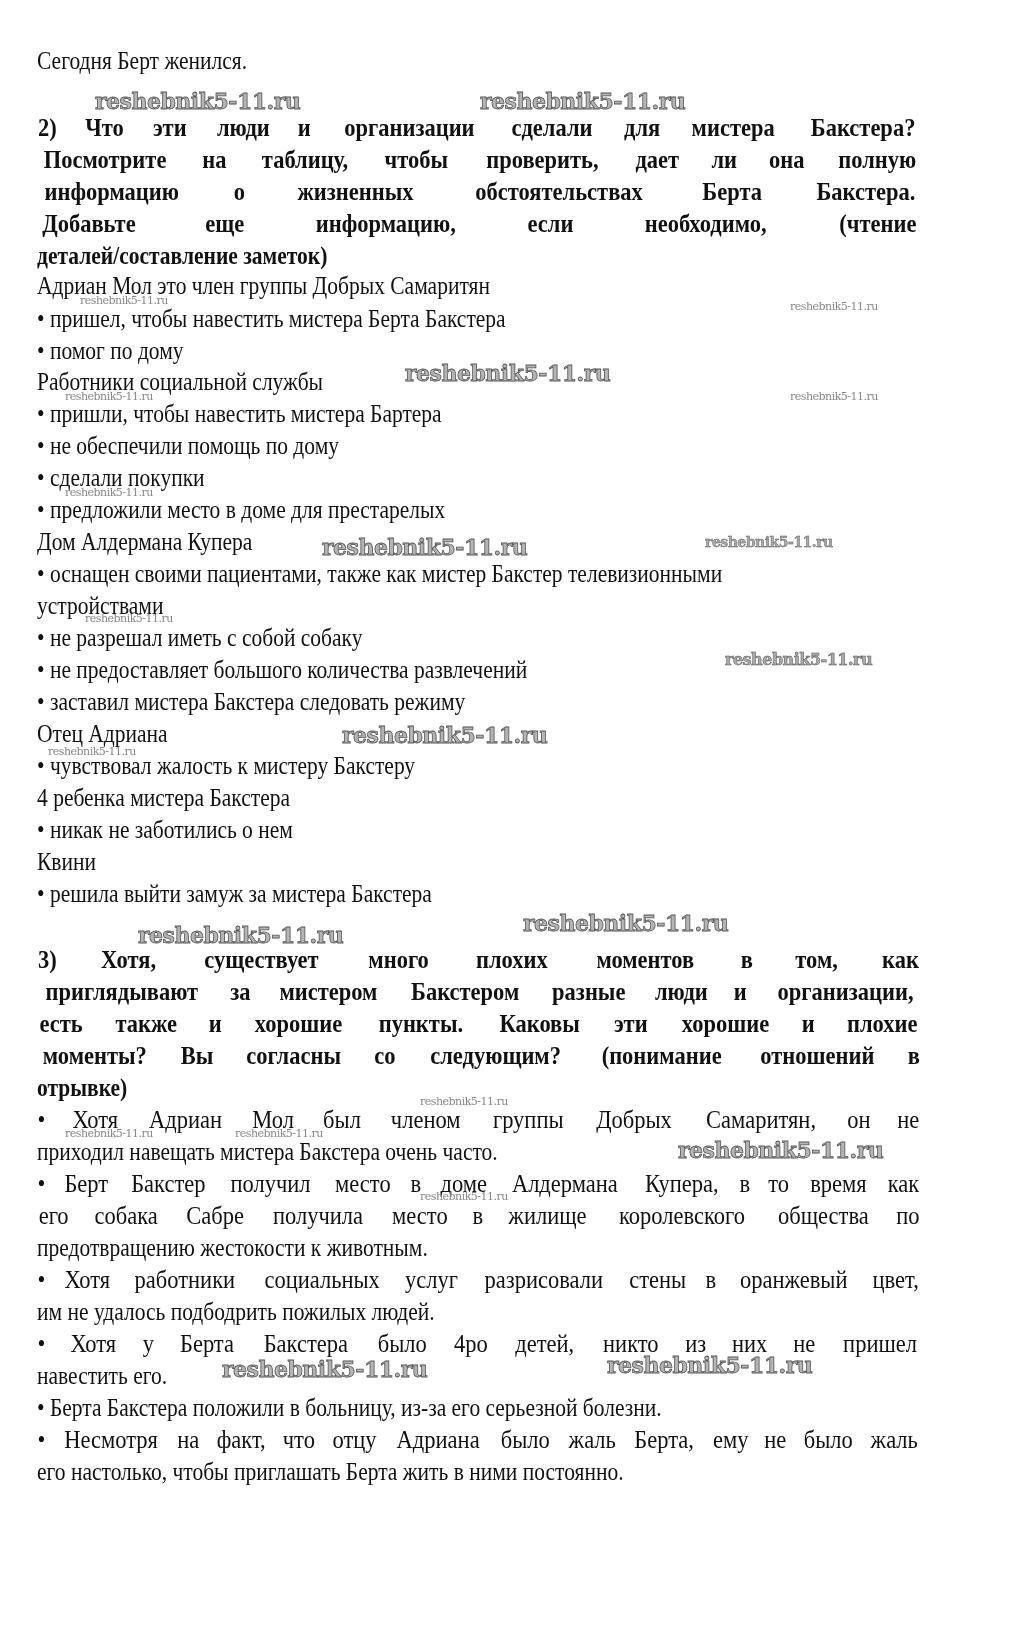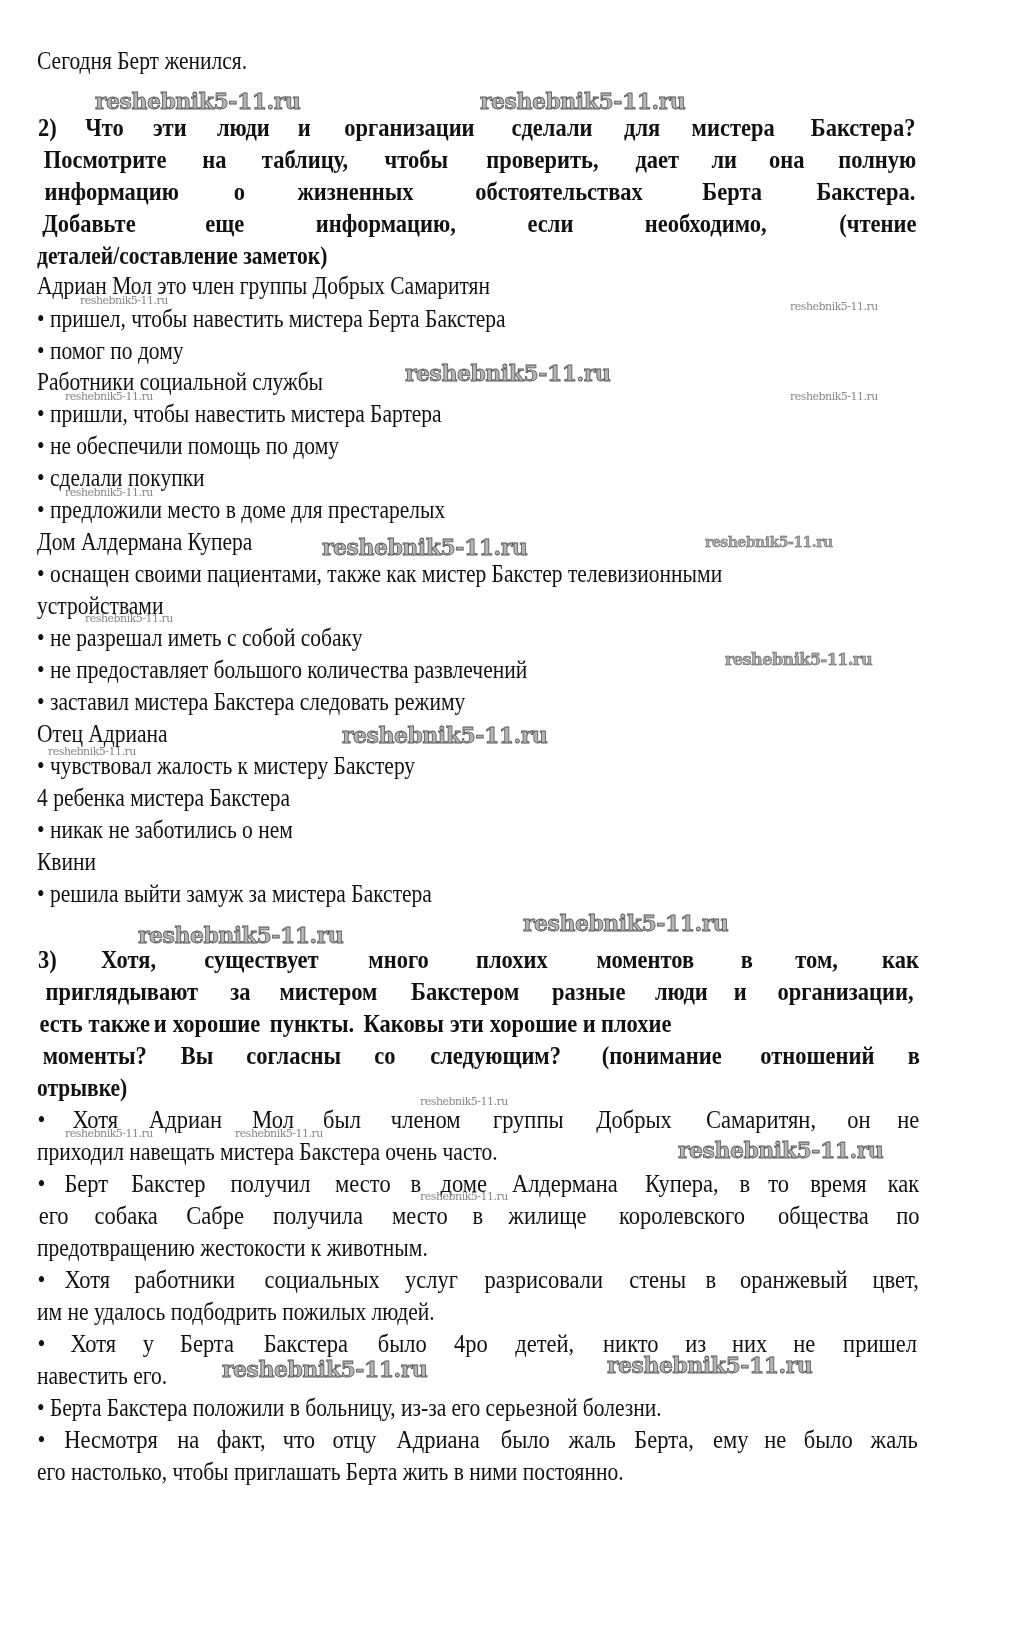--- a/index.html
+++ b/index.html
@@ -117,21 +117,21 @@
 <div class="just bold" style="top: 977px; display: flex; justify-content: space-between;">
     <span style="transform: scaleX(0.9); display: inline-block;">приглядывают</span>
     <span style="transform: scaleX(0.9); display: inline-block;">за</span>
     <span style="transform: scaleX(0.9); display: inline-block;">мистером</span>
     <span style="transform: scaleX(0.9); display: inline-block;">Бакстером</span>
     <span style="transform: scaleX(0.9); display: inline-block;">разные</span>
     <span style="transform: scaleX(0.9); display: inline-block;">люди</span>
     <span style="transform: scaleX(0.9); display: inline-block;">и</span>
     <span style="transform: scaleX(0.9); display: inline-block;">организации,</span>
   </div>
-<div class="just bold" style="top: 1009px; display: flex; ">
+<div class="just bold" style="top: 1009px; display: flex; justify-content: space-between;">
     <span style="transform: scaleX(0.9); display: inline-block;">есть</span>
     <span style="transform: scaleX(0.9); display: inline-block;">также</span>
     <span style="transform: scaleX(0.9); display: inline-block;">и</span>
     <span style="transform: scaleX(0.9); display: inline-block;">хорошие</span>
     <span style="transform: scaleX(0.9); display: inline-block;">пункты.</span>
     <span style="transform: scaleX(0.9); display: inline-block;">Каковы</span>
     <span style="transform: scaleX(0.9); display: inline-block;">эти</span>
     <span style="transform: scaleX(0.9); display: inline-block;">хорошие</span>
     <span style="transform: scaleX(0.9); display: inline-block;">и</span>
     <span style="transform: scaleX(0.9); display: inline-block;">плохие</span>

